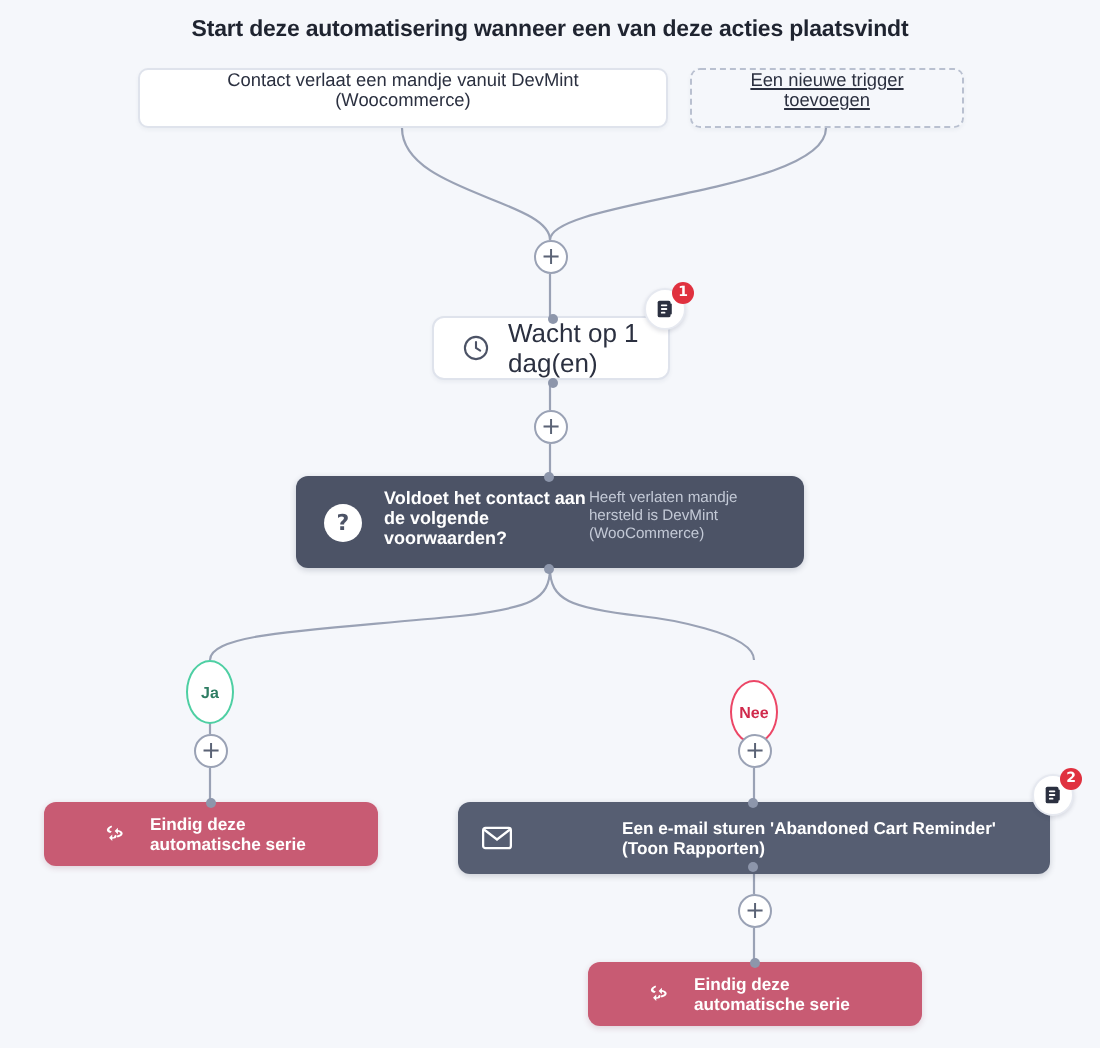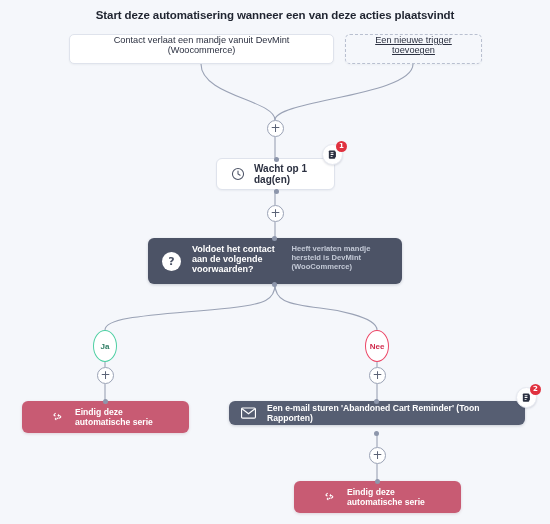--- a/index.html
+++ b/index.html
@@ -106,42 +106,42 @@
     padding: 0 14px;
     box-shadow: 0 1px 3px rgba(30,38,60,.20);
   }
   .node-pink {
     background: #c85b73;
     padding: 0 28px;
     box-shadow: 0 1px 3px rgba(120,40,60,.18);
   }
 
   .node-label {
-    font-size: 10px;
+    font-size: 13px;
     color: #2b3040;
-    font-weight: bold;
+    font-weight: normal;
   }
   .node-dark .node-label,
   .node-pink .node-label {
     color: #ffffff;
     font-weight: bold;
     font-size: 8.6px;
   }
 
   .cond-text { display: flex; flex-direction: row; justify-content: center; }
   .cond-title {
     font-size: 9px;
     color: #ffffff;
     font-weight: bold;
     margin-bottom: 4px;
   }
   .cond-sub {
     font-size: 7.6px;
     color: #c3c9d6;
-    font-weight: bold;
+    font-weight: normal;
   }
 
   
   .icon { display: inline-flex; align-items: center; justify-content: center; flex: none; }
   .icon-clock { width: 14px; height: 14px; margin-right: 9px; }
   .icon-q {
     width: 19px; height: 19px; margin-right: 11px;
     border-radius: 50%; background: #ffffff;
     color: #4c5366; font-size: 11px; font-weight: bold;
     font-family: "DejaVu Sans", sans-serif;
@@ -280,21 +280,21 @@
       <span class="cond-sub">Heeft verlaten mandje hersteld is DevMint (WooCommerce)</span>
     </span>
     <div class="conn-dot" style="left:124px; top:-2.5px;"></div>
     <div class="conn-dot" style="left:124px; top:43.5px;"></div>
   </div>
 
   <div class="branch-chip chip-yes" style="left:93px; top:330px;">
     <span>Ja</span>
   </div>
 
-  <div class="branch-chip chip-no" style="left:365px; top:330px;">
+  <div class="branch-chip chip-no" style="left:365px; top:340px;">
     <span>Nee</span>
   </div>
 
   <div class="plus-btn" style="left:97px; top:367px;">
     <span>+</span>
   </div>
 
   <div class="plus-btn" style="left:369px; top:367px;">
     <span>+</span>
   </div>
@@ -304,21 +304,21 @@
       <svg viewBox="0 0 24 24" width="14" height="13" fill="#ffffff">
         <path d="M9.6 3.2 C7.2 4.4 5.4 5.8 5.4 7.4 c0 1.5 1.6 2.2 3.1 2.8 l1.5-1.5 c-1.2-.5-2.3-.9-2.3-1.6 0-.9 1.1-1.8 2.6-2.6 z"></path>
         <path d="M10.4 11.6 L7.4 14.6 L10.4 17.6 L10.4 15.5 c2.2-.2 3.9-.9 3.9-2.2 0-.6-.4-1.1-1-1.5 l-1.3 1.3 c.2.1.3.2.3.3 0 .3-.7.6-1.9.7 z"></path>
         <path d="M15.6 5.2 L12.6 8.2 L15.6 11.2 L15.6 9.1 c1.5.4 2.4.9 2.4 1.5 0 .8-1.6 1.6-3.9 2 l1.2 1.6 c2.7-.6 4.7-1.8 4.7-3.6 0-1.6-1.8-2.6-4.4-3.2 z"></path>
       </svg>
     </span>
     <span class="node-label">Eindig deze automatische serie</span>
     <div class="conn-dot" style="left:81px; top:-2.5px;"></div>
   </div>
 
-  <div class="node node-dark" style="left:229px; top:401px; width:296px; height:24px;">
+  <div class="node node-dark" style="left:229px; top:401px; width:296px; height:36px;gap:44px;">
     <span class="icon icon-mail">
       <svg viewBox="0 0 24 18" width="15" height="12">
         <rect x="0.9" y="0.9" width="22.2" height="16.2" rx="1.8" fill="none" stroke="#ffffff" stroke-width="1.8"></rect>
         <path d="M1.6 2.2 L12 10.2 L22.4 2.2" fill="none" stroke="#ffffff" stroke-width="1.8"></path>
       </svg>
     </span>
     <span class="node-label">Een e-mail sturen 'Abandoned Cart Reminder' (Toon Rapporten)</span>
     <div class="conn-dot" style="left:145px; top:-2.5px;"></div>
     <div class="conn-dot" style="left:145px; top:29.5px;"></div>
   </div>

